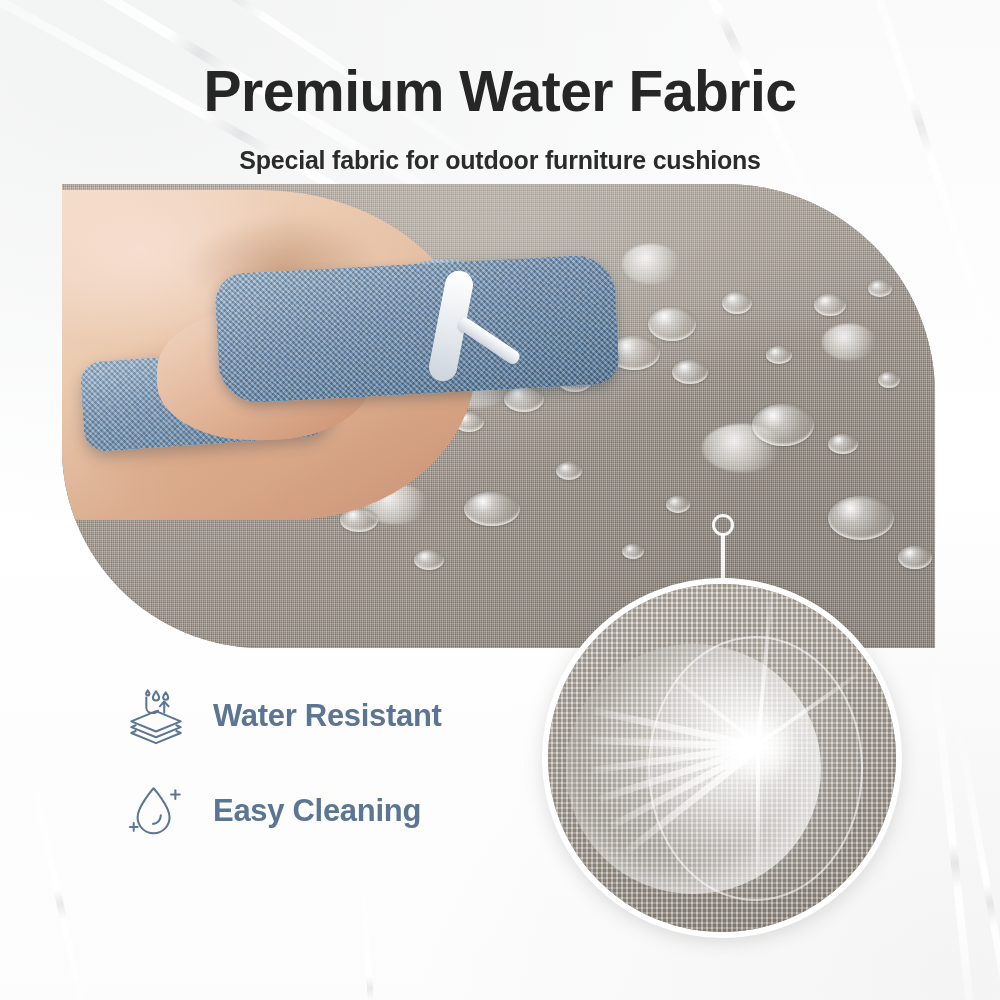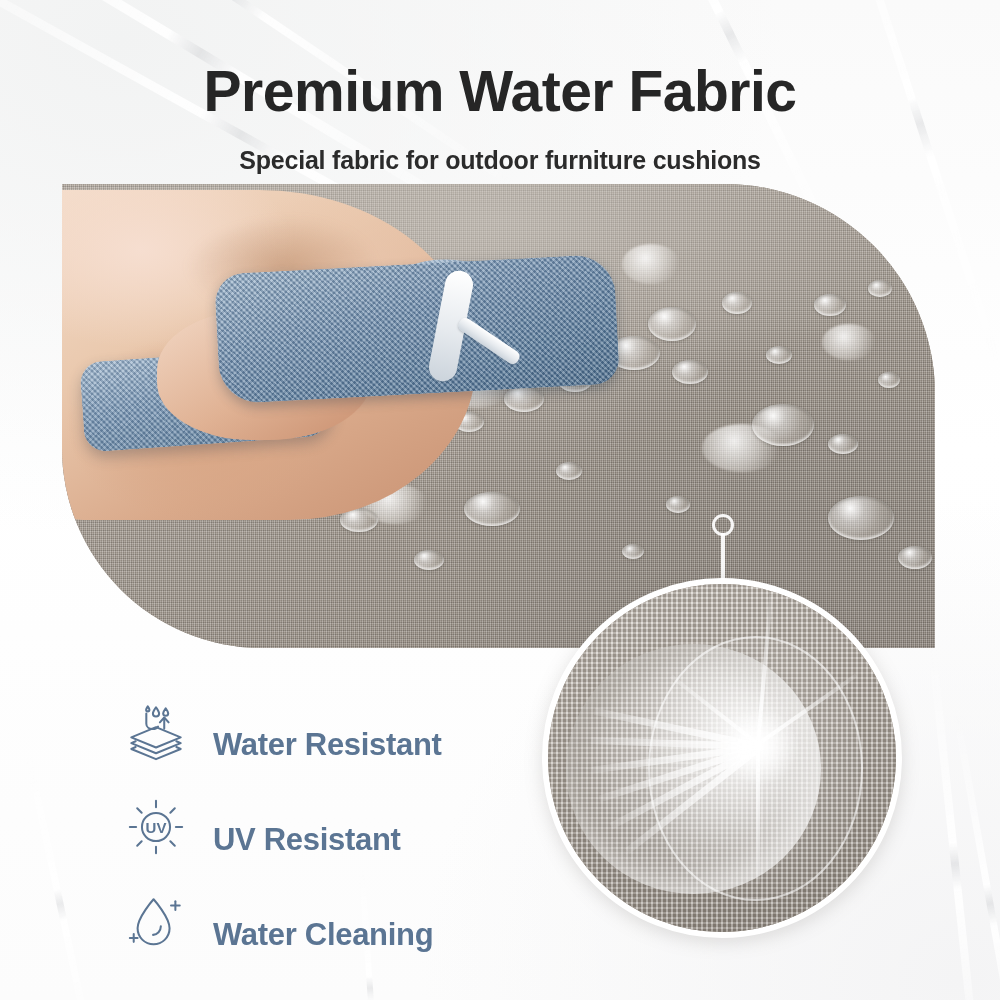--- a/index.html
+++ b/index.html
@@ -224,21 +224,21 @@
     border-radius:50%;
     background:radial-gradient(circle, rgba(255,255,255,1) 0%, rgba(255,255,255,.65) 30%, rgba(255,255,255,0) 72%);
     filter:blur(1px);
   }
 
   
   #features {
     position:absolute; left:125px; top:668px; width:400px;
   }
   .feature {
-    display:flex; align-items:flex-end; gap:26px;
+    display:flex; align-items:center; gap:26px;
     height:95px;
   }
   .feature .ico { width:62px; height:62px; flex:0 0 62px; display:block; }
   .feature .lbl {
     font-size:31px; font-weight:bold; letter-spacing:-0.3px;
     color:#5b7593;
     white-space:nowrap;
   }
 </style>
 </head>
@@ -338,45 +338,28 @@
         <path d="M40.5 28.5V17.5"></path>
         <path d="M36 22l4.5-5 4.5 5"></path>
         <path d="M32 27L6.5 37.5 32 48l25.5-10.5L32 27z"></path>
         <path d="M11 41.5L6.5 43.5 32 54l25.5-10.5-4.5-2"></path>
         <path d="M11 47.5L6.5 49.5 32 60l25.5-10.5-4.5-2"></path>
       </svg>
     </span>
     <span class="lbl">Water Resistant</span>
   </div>
 
-  <div class="feature">
-    <span class="ico">
-      <svg viewBox="0 0 64 64" width="62" height="62" fill="none" stroke="#5b7593" stroke-width="2.1" stroke-linecap="round" stroke-linejoin="round">
-        <circle cx="32" cy="32" r="14.5"></circle>
-        <path d="M32 5v6.5"></path>
-          <path d="M32 52.5V59"></path>
-        <path d="M5 32h6.5"></path>
-          <path d="M52.5 32H59"></path>
-        <path d="M12.6 12.6l4.6 4.6"></path>
-          <path d="M46.8 46.8l4.6 4.6"></path>
-        <path d="M51.4 12.6l-4.6 4.6"></path>
-          <path d="M17.2 46.8l-4.6 4.6"></path>
-        <text x="32" y="38.4" font-family="Liberation Sans, sans-serif" font-size="15.5" font-weight="bold" text-anchor="middle" fill="#5b7593" stroke="none">UV</text>
-      </svg>
-    </span>
-    <span class="lbl">UV Resistant</span>
-  </div>
 
   <div class="feature">
     <span class="ico">
       <svg viewBox="0 0 64 64" width="62" height="62" fill="none" stroke="#5b7593" stroke-width="2.1" stroke-linecap="round" stroke-linejoin="round">
         <path d="M29.5 8.5C29.5 8.5 13 27 13 38.5a16.5 16.5 0 0033 0C46 27 29.5 8.5 29.5 8.5z"></path>
         <path d="M37 36.5c0 4.8-3.6 8.5-8 8.8"></path>
         <path d="M52 10.5v9"></path>
           <path d="M47.5 15h9"></path>
         <path d="M9 44.5v8"></path>
           <path d="M5 48.5h8"></path>
       </svg>
     </span>
-    <span class="lbl">Water Cleaning</span>
+    <span class="lbl">Easy Cleaning</span>
   </div>
 
 </div>
 
 </body></html>

